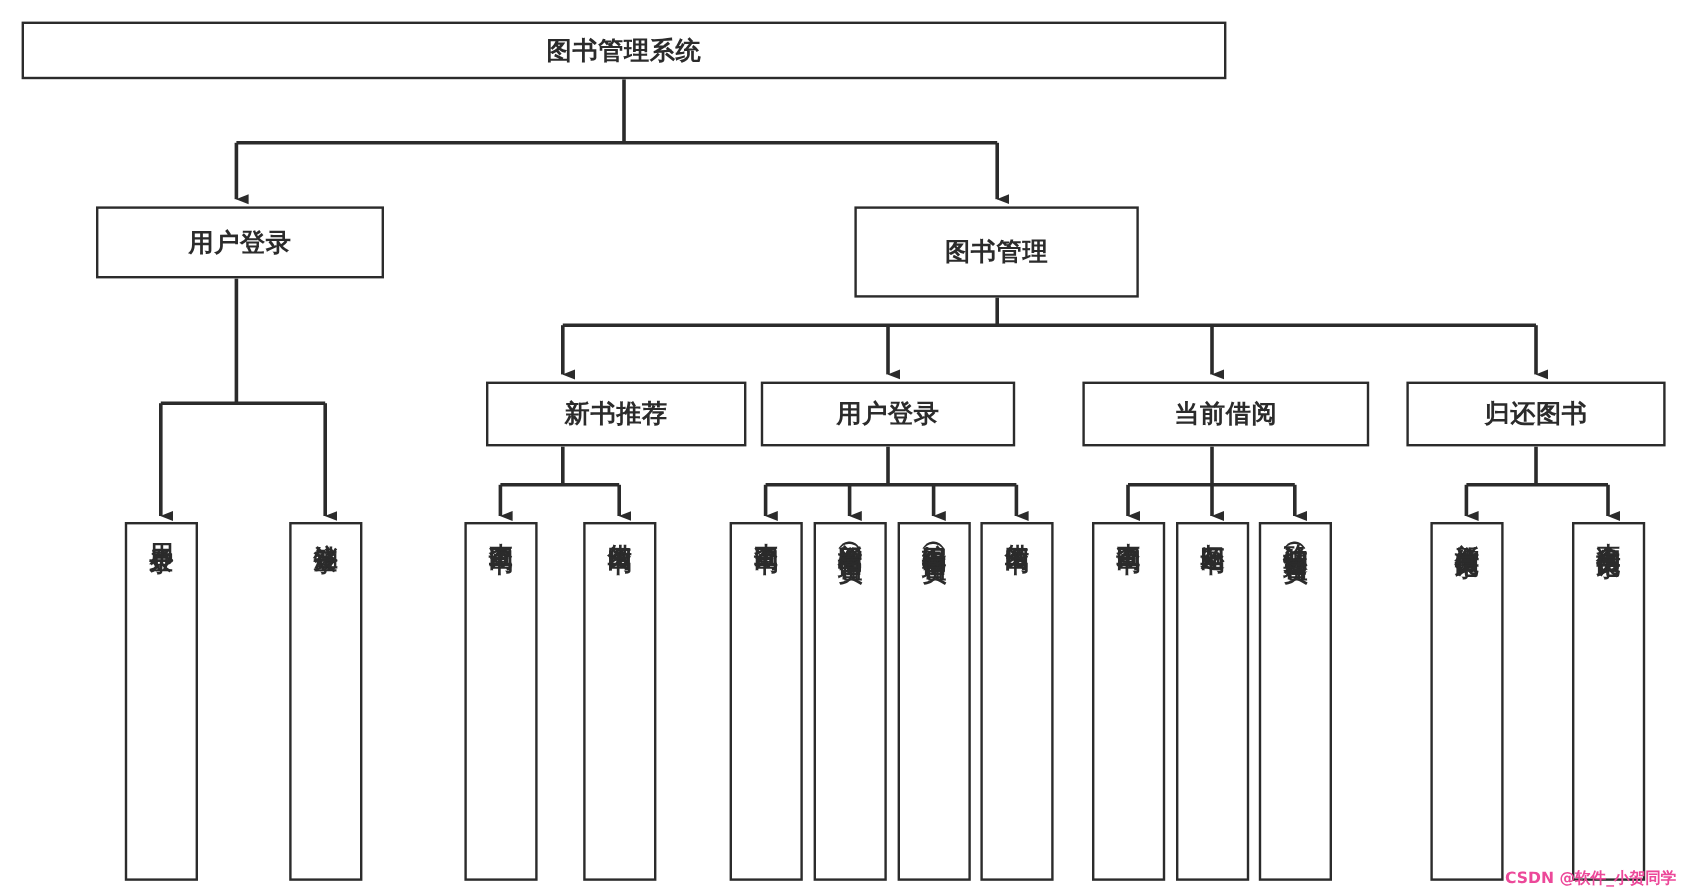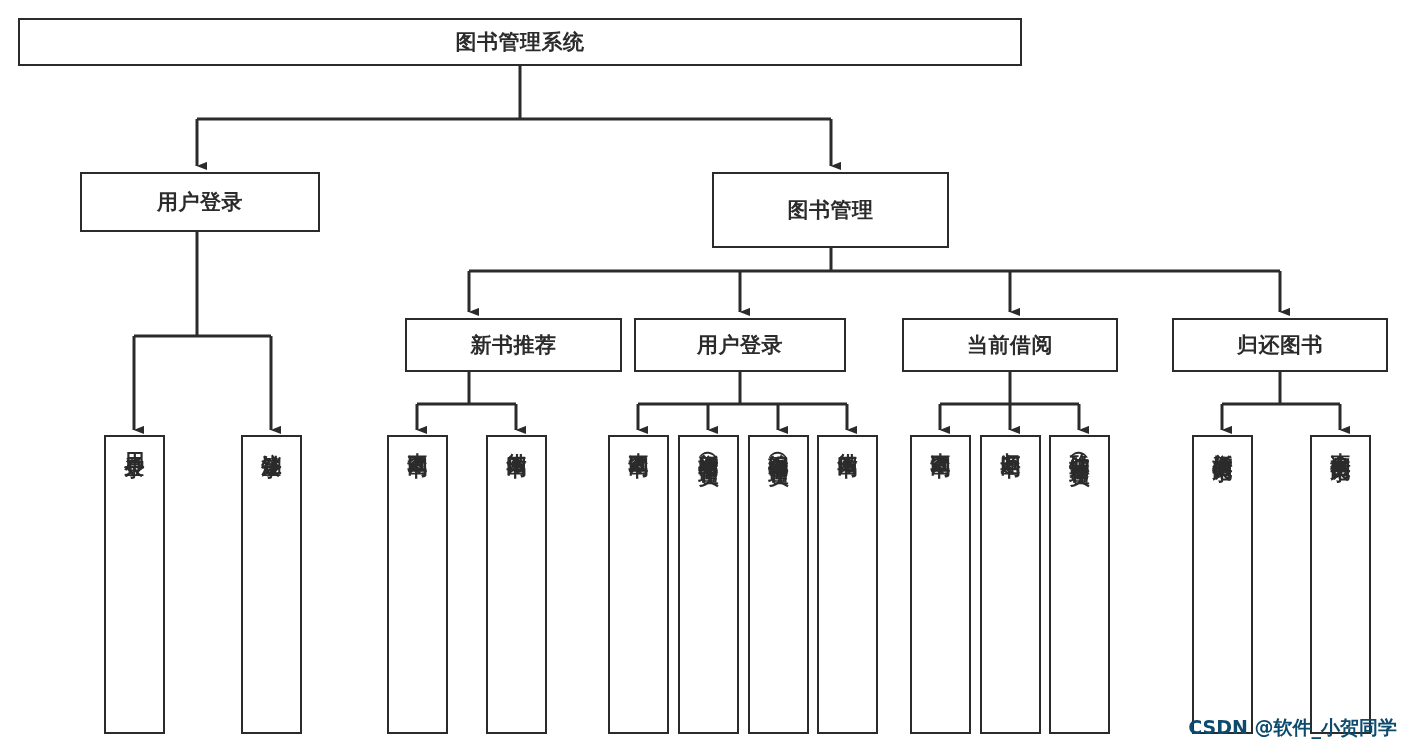--- a/index.html
+++ b/index.html
@@ -57,22 +57,22 @@
     font-size: 20px;
     line-height: 1.45;
     letter-spacing: 2px;
     white-space: normal;
     text-align: center;
   }
   .watermark {
     position: absolute;
     right: 8px;
     bottom: 6px;
-    font-size: 19px;
-    color: #0c4a6e;
+    font-size: 13px;
+    color: #ec4899;
     white-space: nowrap;
     user-select: none;
   }
 </style>
 </head>
 <body>
 
 <div id="diagram-root">
 
   <svg class="diagram-canvas" viewBox="0 0 1405 747">
@@ -139,21 +139,21 @@
   <div class="node-box" style="left:712px; top:172px; width:237px; height:76px;">
     <span class="node-label">图书管理</span>
   </div>
 
   <div class="node-box" style="left:361px; top:318px; width:217px; height:54px;margin-left:44px;">
     <span class="node-label">新书推荐</span>
   </div>
   <div class="node-box" style="left:634px; top:318px; width:212px; height:54px;">
     <span class="node-label">用户登录</span>
   </div>
-  <div class="node-box" style="left:902px; top:318px; width:216px; height:54px;">
+  <div class="node-box" style="left:902px; top:318px; width:239px; height:54px;">
     <span class="node-label">当前借阅</span>
   </div>
   <div class="node-box" style="left:1172px; top:318px; width:216px; height:54px;">
     <span class="node-label">归还图书</span>
   </div>
 
   <div class="node-box leaf" style="left:104px; top:435px; width:61px; height:299px;">
     <span class="node-label">用户登录</span>
   </div>
   <div class="node-box leaf" style="left:241px; top:435px; width:61px; height:299px;">

